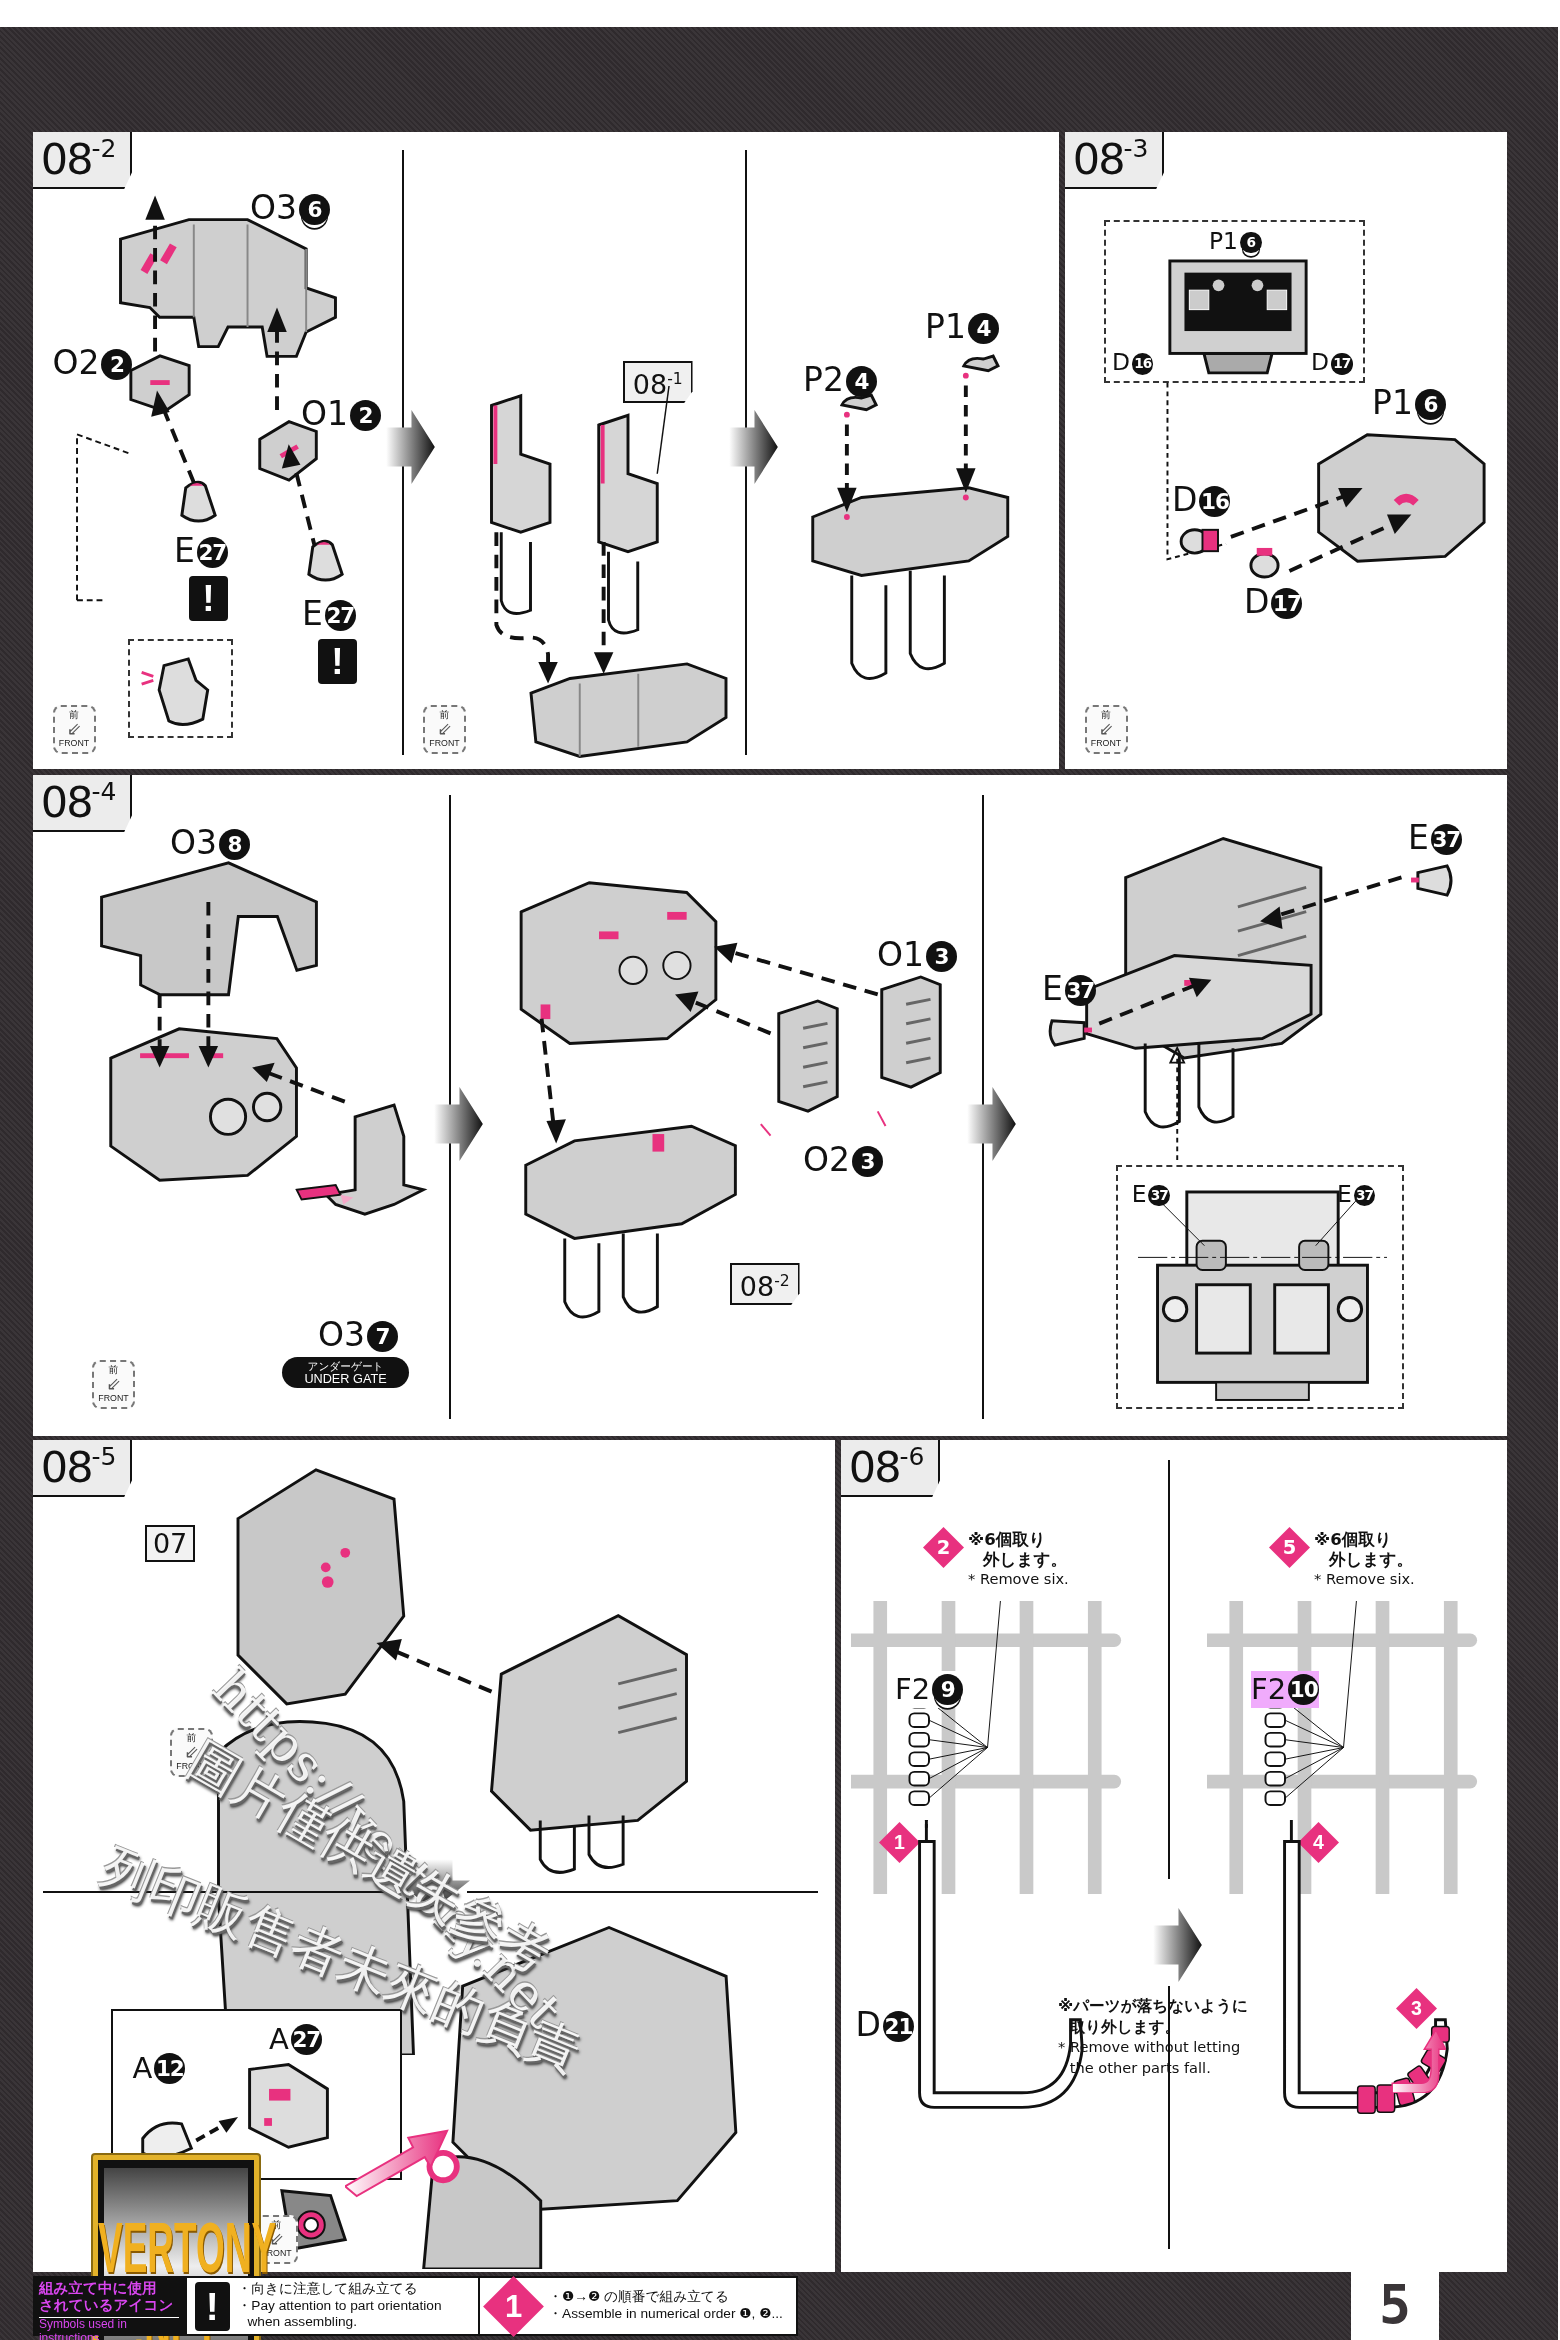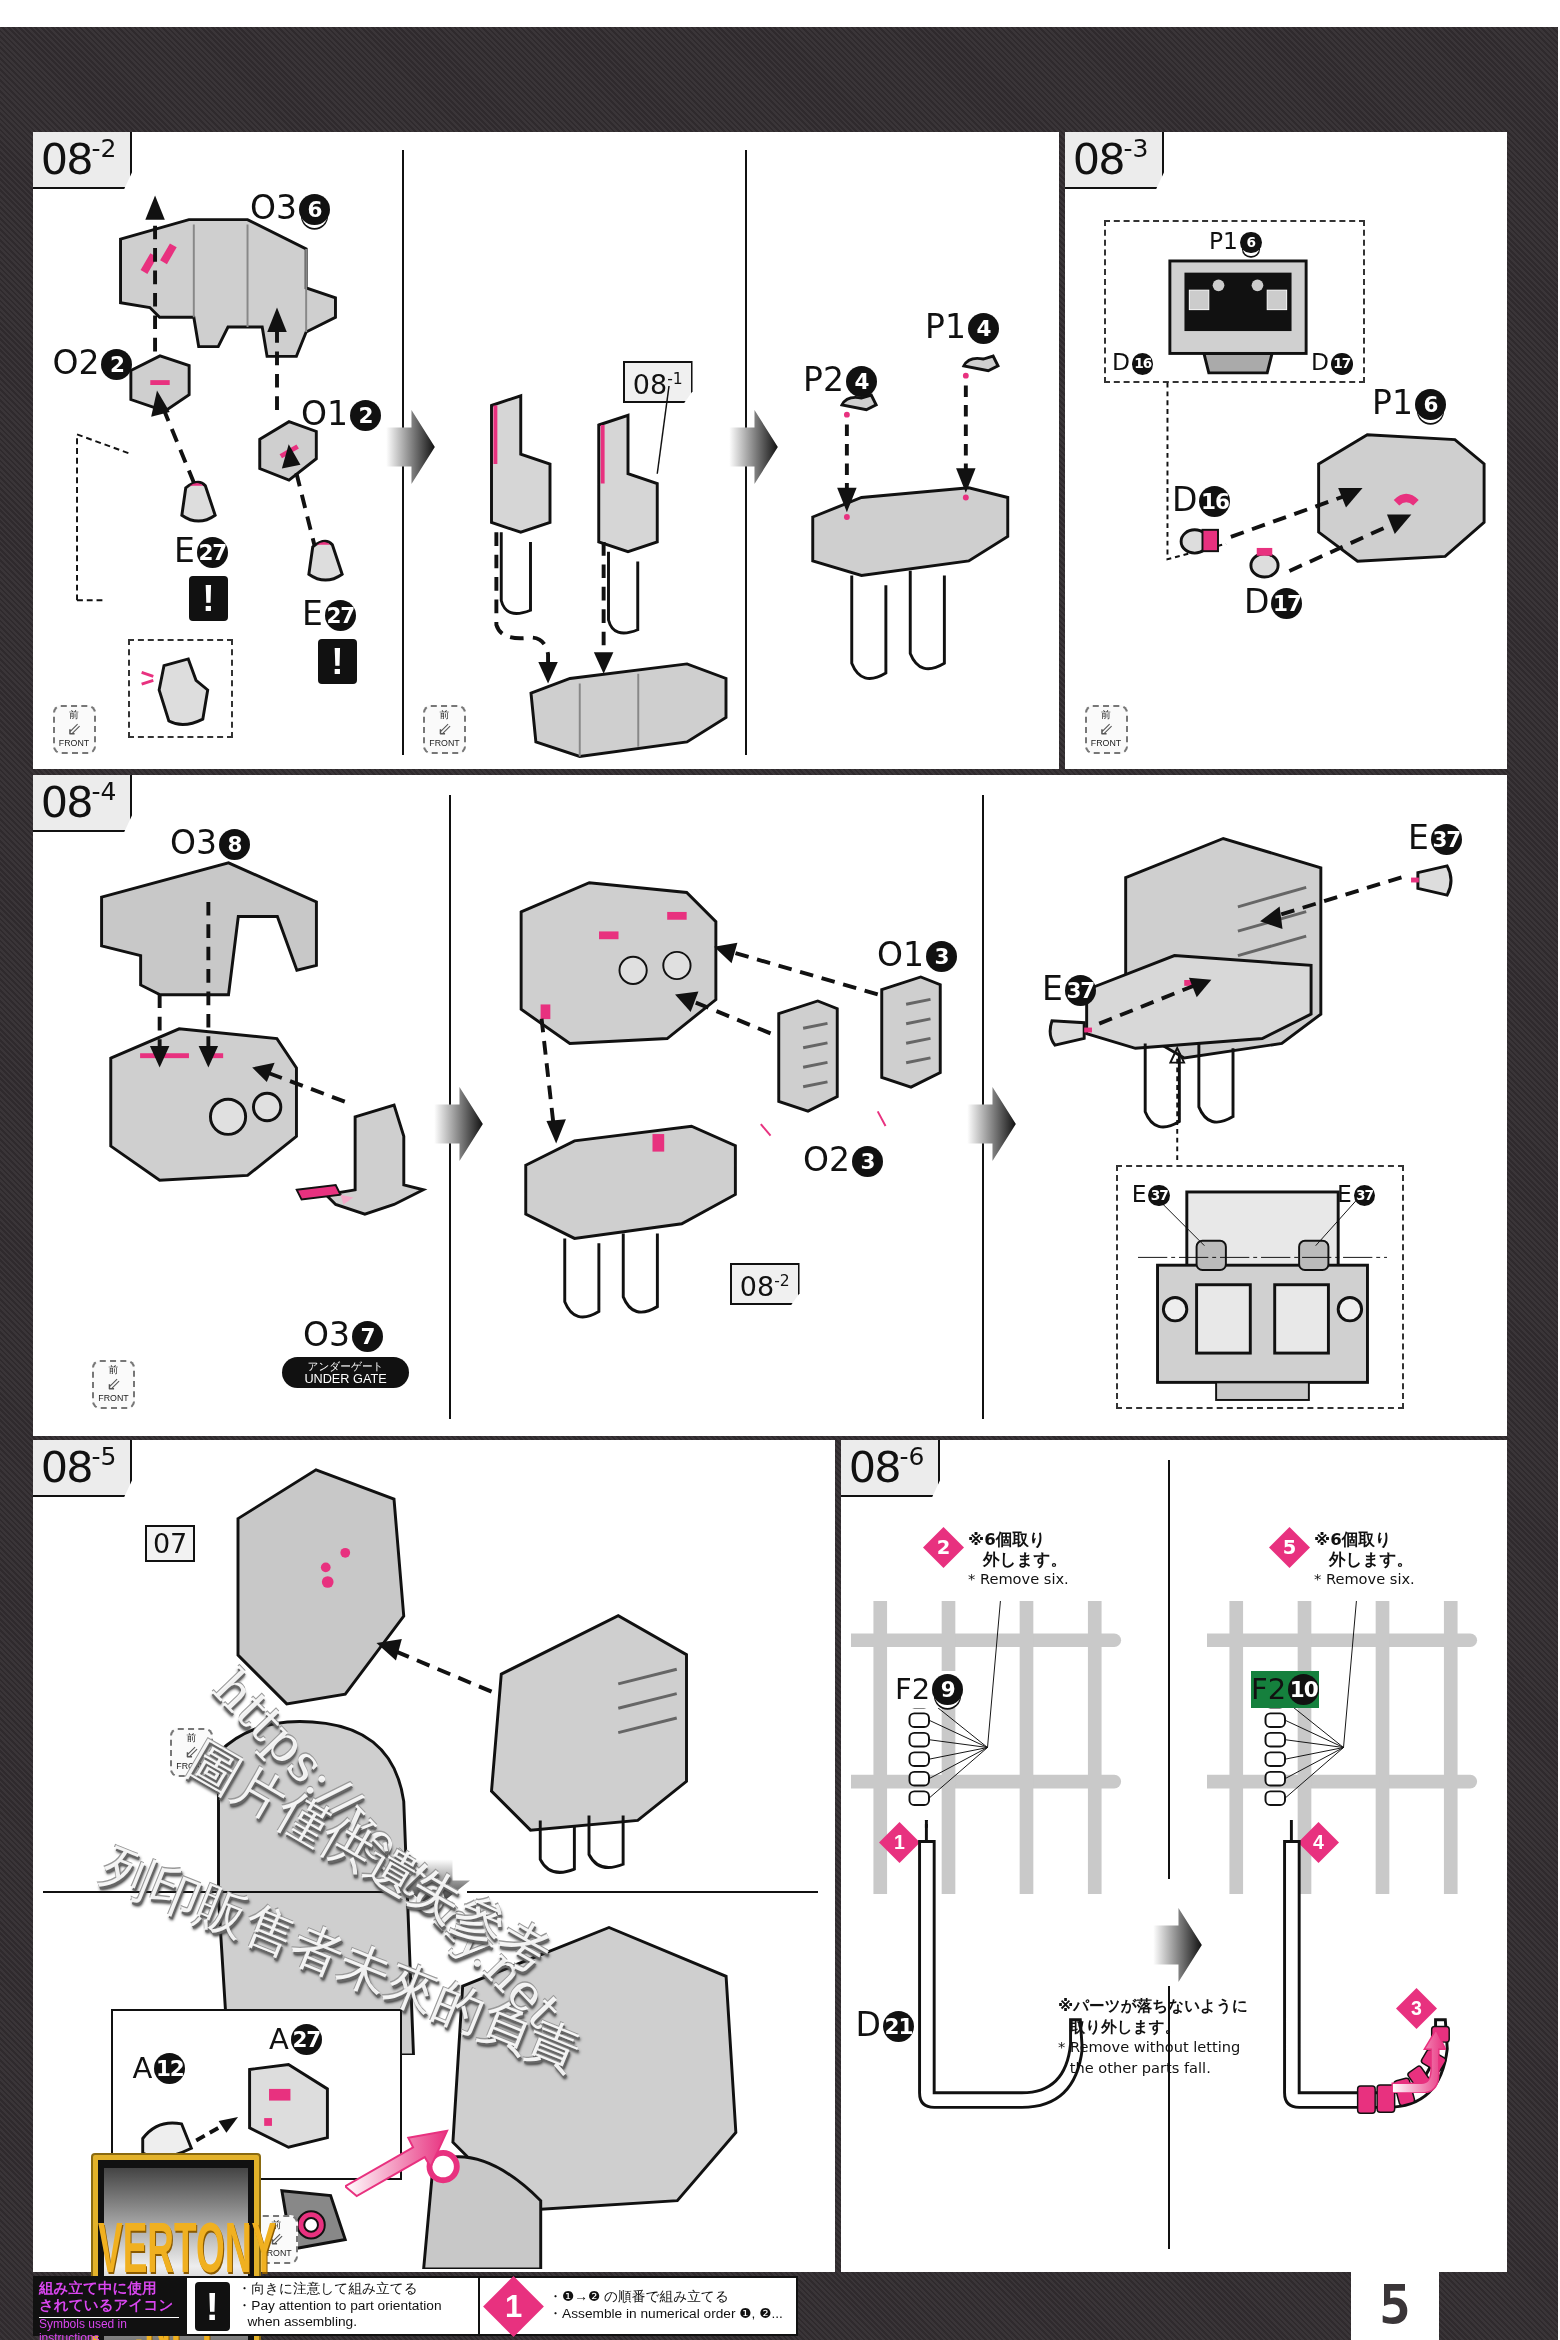--- a/index.html
+++ b/index.html
@@ -271,21 +271,21 @@
   <svg class="part" style="left:0; top:0;" width="416" height="661" viewBox="0 0 427 678">
     <g stroke="#111" stroke-width="4" stroke-dasharray="14 9" fill="none">
       <line x1="130" y1="225" x2="130" y2="285"></line>
       <line x1="180" y1="130" x2="180" y2="285"></line>
       <line x1="320" y1="335" x2="240" y2="305"></line>
     </g>
     <polygon points="130,300 120,278 140,278" fill="#111"></polygon>
     <polygon points="180,300 170,278 190,278" fill="#111"></polygon>
     <polygon points="225,300 248,295 240,315" fill="#111"></polygon>
   </svg>
-  <div class="label" style="left:270px; top:541px;"><span>O3</span><span class="num">7</span></div>
+  <div class="label" style="left:285px; top:541px;"><span>O3</span><span class="num">7</span></div>
   <div style="position:absolute; left:249px; top:582px; width:127px; height:31px; background:#111; color:#fff; border-radius:15.6px; text-align:center; font-size:10.7px; line-height:12.7px; padding-top:2.9px;">
     <div>アンダーゲート</div>
     <div style="font-size:12.7px;">UNDER GATE</div>
   </div>
   <div class="front" style="left:59px; top:585px;">
     <span class="kanji">前</span>
       <span class="arr">⇙</span>
       <span class="txt">FRONT</span>
   </div>
 
@@ -567,21 +567,21 @@
     <g stroke="#111" stroke-width="1">
       <line x1="80" y1="102" x2="140" y2="150"></line>
         <line x1="80" y1="122" x2="140" y2="150"></line>
         <line x1="80" y1="142" x2="140" y2="150"></line>
       <line x1="80" y1="162" x2="140" y2="150"></line>
         <line x1="80" y1="182" x2="140" y2="150"></line>
         <line x1="80" y1="202" x2="140" y2="150"></line>
       <line x1="140" y1="150" x2="155" y2="-20"></line>
     </g>
   </svg>
-  <div class="label" style="left:410px; top:231px; background:#15803d; font-size:29px;"><span>F2</span><span class="num">10</span></div>
+  <div class="label" style="left:410px; top:231px; background:#f0abfc; font-size:29px;"><span>F2</span><span class="num">10</span></div>
   <span class="diamond" style="position:absolute; left:463px; top:388px;">
       <span>4</span>
     </span>
   <svg class="part" style="left:419px; top:380px;" width="205" height="302" viewBox="0 0 210 310">
     <line x1="32" y1="0" x2="32" y2="22" stroke="#111" stroke-width="3"></line>
     <path d="M25 22 L40 22 L40 280 L130 280 Q175 280 180 230 L180 205 L190 205 L192 235 Q185 295 130 295 L40 295 Q25 295 25 280 Z" fill="#fff" stroke="#111" stroke-width="3"></path>
     <g fill="#e8317f" stroke="#111" stroke-width="1.5">
       <rect x="100" y="273" width="18" height="28" rx="3"></rect>
         <rect x="120" y="272" width="18" height="28" rx="3"></rect>
       <rect x="140" y="266" width="16" height="26" rx="3" transform="rotate(-15 148 279)"></rect>

